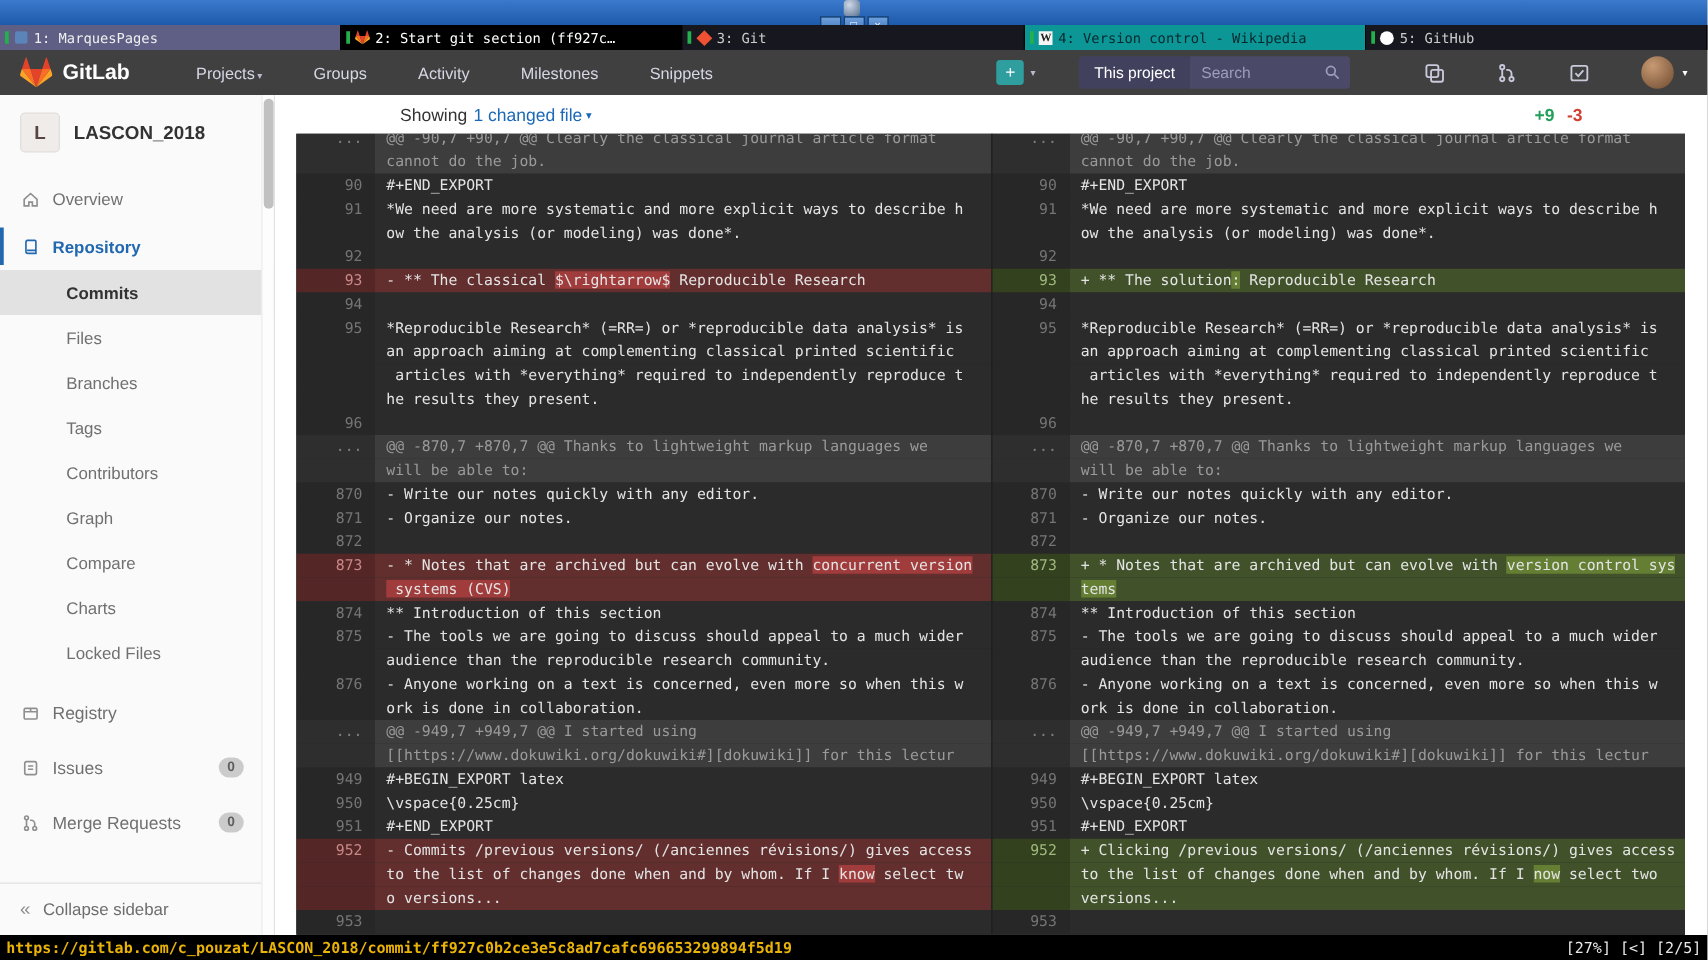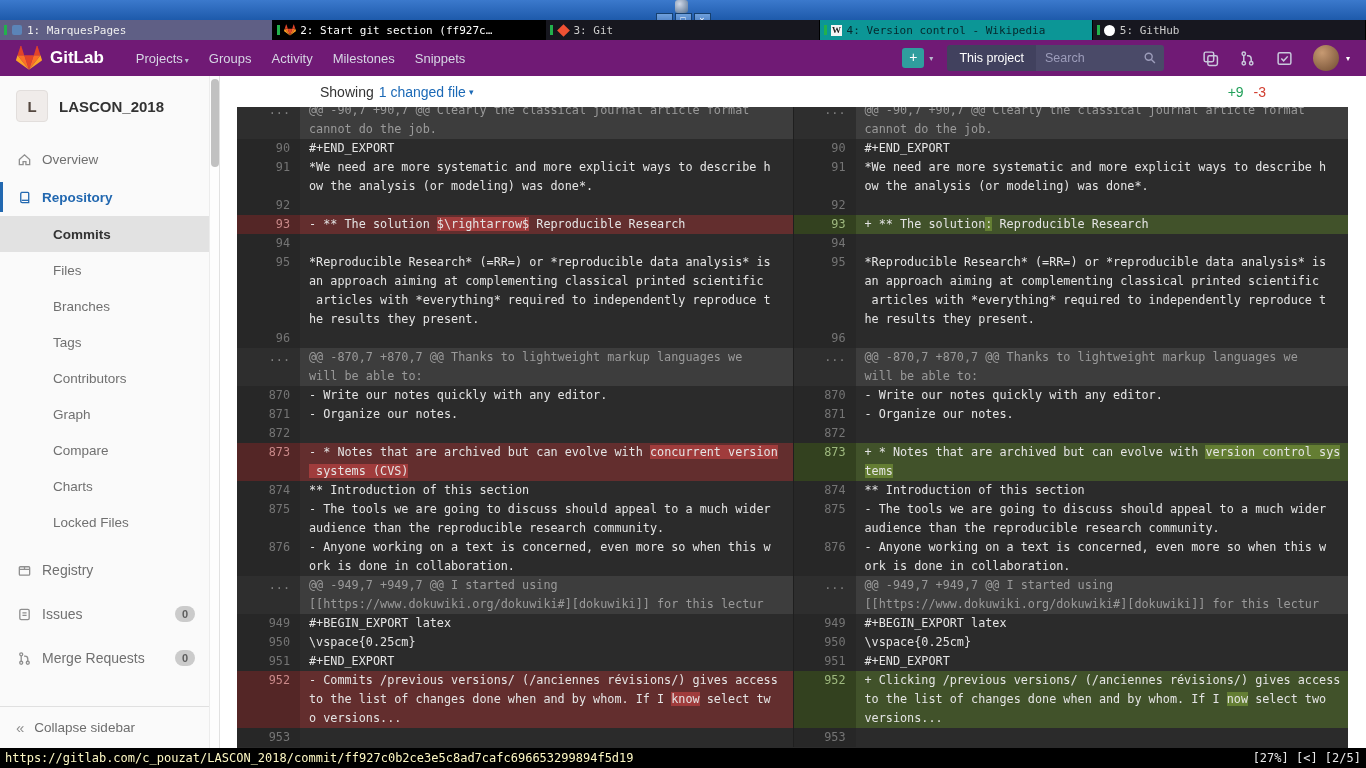--- a/index.html
+++ b/index.html
@@ -27,21 +27,21 @@
   .tab-3, .tab-5 { background:#17171f;text-align:center; }
   .tab-4 { background:#0c9696; color:#06282d; }
   .fav { width:12px; height:12px; flex:none; display:inline-flex; align-items:center; justify-content:center; }
   .fav-doc { background:#5b84b8; border-radius:2px; width:10px; height:10px; }
   .fav-git { width:9px; height:9px; background:#f05133; transform:rotate(45deg); }
   .fav-wiki { width:11px; height:11px; background:#f5f5f5; color:#222; font:bold 9px "Liberation Serif",serif;
     display:flex; align-items:center; justify-content:center; }
   .fav-gh { width:11px; height:11px; background:#fff; border-radius:50%; }
 
   
-  .navbar { height:36px; background:#701a75; display:flex; align-items:center; padding:0 16px; color:#d6d6e4; }
+  .navbar { height:36px; background:#404040; display:flex; align-items:center; padding:0 16px; color:#d6d6e4;gap:21px; }
   .brand { display:flex; align-items:center; gap:8px; margin-right:22px; }
   .brand-name { color:#fff; font-size:17px; font-weight:bold; }
   .navlink { font-size:13px; padding:0 10px; color:#d6d6e4; cursor:default; white-space:nowrap; }
   .caret { font-size:8px; color:#b9b9cf; margin-left:2px; }
   .nav-spacer { flex:1; }
   .plus-btn { display:flex; align-items:center; gap:3px; margin-right:14px; }
   .plus-sq { width:22px; height:20px; border-radius:3px; background:#2f9e9e; color:#fff;
     font-size:14px; line-height:19px; text-align:center; }
   .search-group { display:flex; align-items:center; margin-right:18px; position:relative; }
   .this-project { background:#41415e; color:#fff; font-size:12.5px; height:26px; line-height:26px;
@@ -82,21 +82,21 @@
   .collapse-glyph { font-size:15px; color:#8f8f8f; }
   .side-scrollbar { position:absolute; right:0; top:0; bottom:0; width:10px; background:#fdfdfd;
     border-left:1px solid #ececec; }
   .side-thumb { position:absolute; top:3px; left:1px; width:8px; height:88px; background:#c1c1c1; border-radius:4px; }
 
   
   .content { flex:1; display:flex; flex-direction:column; overflow:hidden; background:#fff; }
   .showing-bar { height:31px; flex:none; display:flex; align-items:center; padding:0 100px; font-size:14px; color:#333; }
   .changed-link { color:#1b69b6; margin-left:5px; }
   .changed-caret { color:#1b69b6; font-size:9px; margin-left:3px; }
-  .stats { margin-left:auto; font-weight:normal; font-size:14px;text-align:right; }
+  .stats { margin-left:auto; font-weight:bold; font-size:14px;text-align:right; }
   .plus-stat { color:#22a05a; } .minus-stat { color:#d23f31; margin-left:6px; }
 
   
   .diff-wrap { flex:1; margin:0 18px 0 17px; overflow:hidden; background:#2b2b2b; }
   .diff-table { margin-top:-6px; font:11.8px/19px "DejaVu Sans Mono", monospace; }
   .diff-row { display:flex; min-height:19px; }
   .gut { width:63px; flex:none; text-align:right; padding-right:10px; color:#757575; background:#272727; }
   .gr { border-left:1px solid #1f1f1f; }
   .code { flex:1 1 0; min-width:0; padding-left:9px; white-space:pre; overflow:hidden; color:#e4e4e4; }
   .g-ctx  { background:#272727; color:#757575; }
@@ -106,21 +106,21 @@
   .g-del  { background:#542626; color:#c98989; }
   .c-del  { background:#632e2e; }
   .hl-del { background:#a03c3c; }
   .g-add  { background:#33411f; color:#9fb97f; }
   .c-add  { background:#41522a; }
   .hl-add { background:#647e33; }
 
   
   .statusbar { height:20px; background:#000; display:flex; justify-content:space-between; align-items:center;
     padding:0 5px; font:12px "DejaVu Sans Mono", monospace; }
-  .status-url { color:#fef9c3; white-space:nowrap; overflow:hidden; }
+  .status-url { color:#eab308; white-space:nowrap; overflow:hidden;font-weight:bold; }
   .status-right { color:#e8e8e8; white-space:nowrap; margin-left:10px; }
 
   svg { display:block; }
 </style>
 </head>
 <body>
 
 <div class="titlebar">
   <span class="app-icon"></span>
   <span class="title">Start git section (ff927c0b) · Commits · Christophe Pouzat / LASCON_2018 · GitLab - qutebrowser</span>
@@ -354,21 +354,21 @@
             <div class="code c-ctx"><span>ow the analysis (or modeling) was done*.</span></div>
           </div>
           <div class="diff-row">
             <div class="gut gl g-ctx">92</div>
             <div class="code c-ctx"><span></span></div>
             <div class="gut gr g-ctx">92</div>
             <div class="code c-ctx"><span></span></div>
           </div>
           <div class="diff-row">
             <div class="gut gl g-del">93</div>
-            <div class="code c-del"><span>- ** The solution </span><span class="hl-del">$\rightarrow$</span><span> Reproducible Research</span></div>
+            <div class="code c-del"><span>- ** The classical </span><span class="hl-del">$\rightarrow$</span><span> Reproducible Research</span></div>
             <div class="gut gr g-add">93</div>
             <div class="code c-add"><span>+ ** The solution</span><span class="hl-add">:</span><span> Reproducible Research</span></div>
           </div>
           <div class="diff-row">
             <div class="gut gl g-ctx">94</div>
             <div class="code c-ctx"><span></span></div>
             <div class="gut gr g-ctx">94</div>
             <div class="code c-ctx"><span></span></div>
           </div>
           <div class="diff-row">

